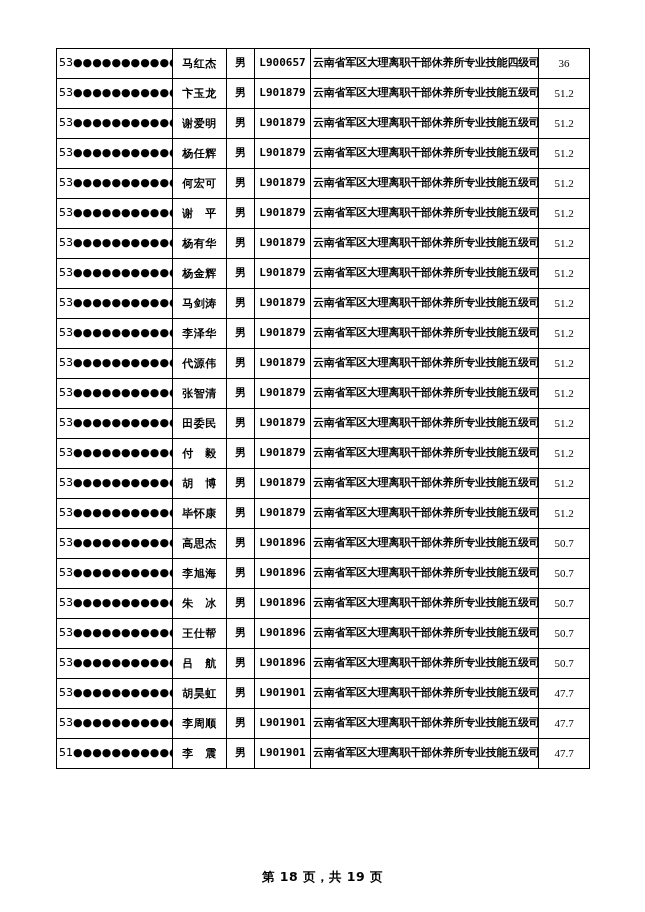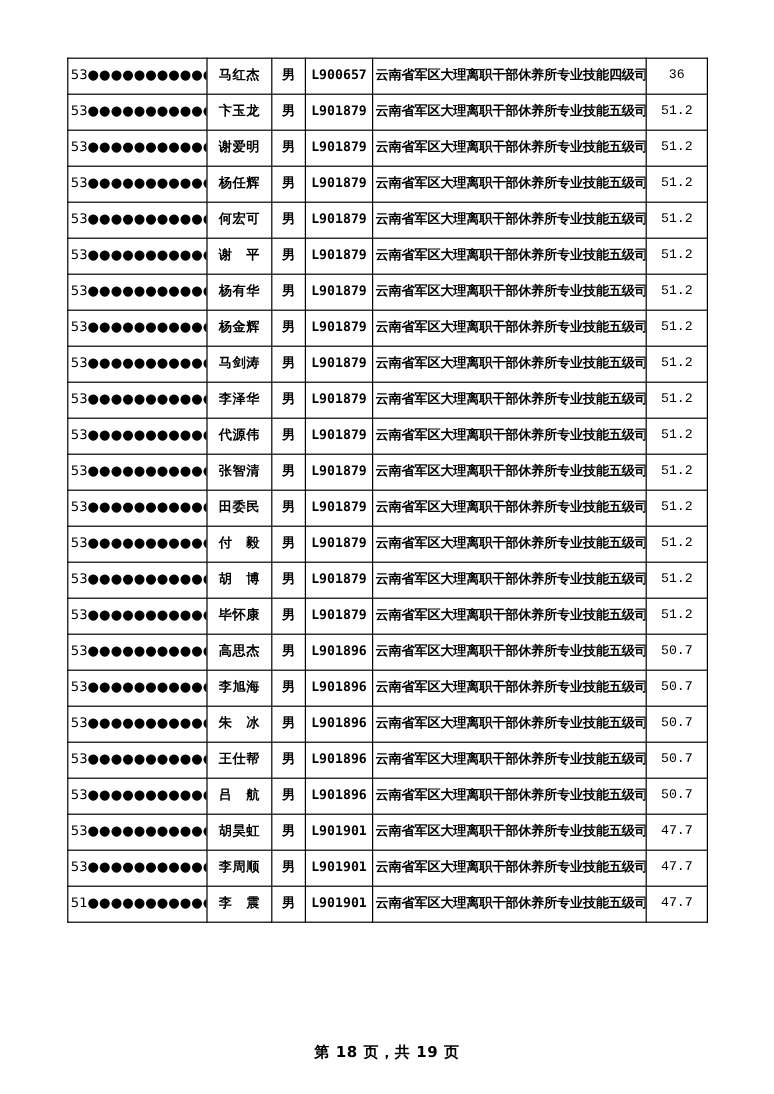--- a/index.html
+++ b/index.html
@@ -70,21 +70,21 @@
     letter-spacing: 0px;
     font-weight: bold;
   }
   td.unit {
     font-family: "DejaVu Sans", "Liberation Sans", sans-serif;
     font-size: 11.5px;
     font-weight: bold;
     letter-spacing: -0.2px;
   }
   td.score {
-    font-family: Liberation Mono, monospace;
+    font-family: Liberation Serif, serif;
     font-size: 12px;
   }
   .footer {
     position: absolute;
     left: 0;
     right: 0;
     bottom: 26px;
     text-align: center;
     font-family: "DejaVu Sans", "Liberation Sans", sans-serif;
     font-size: 12.5px;

